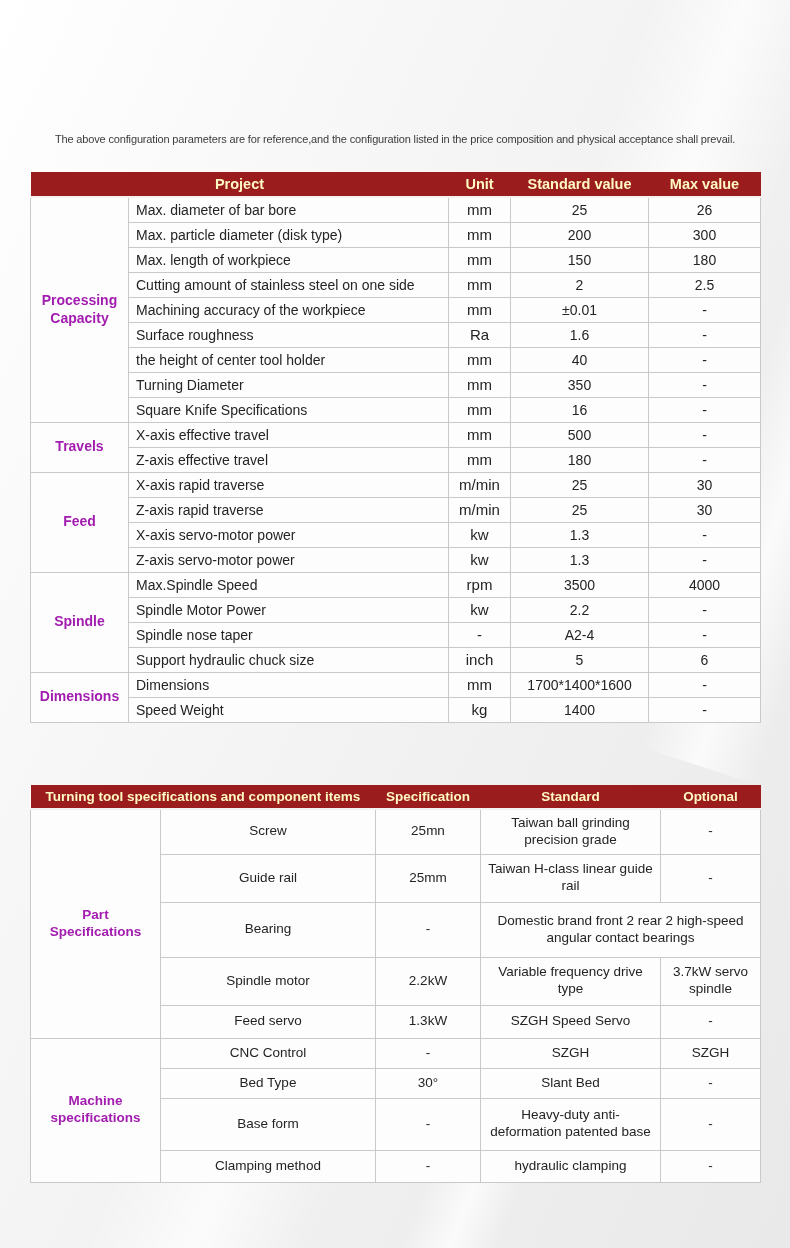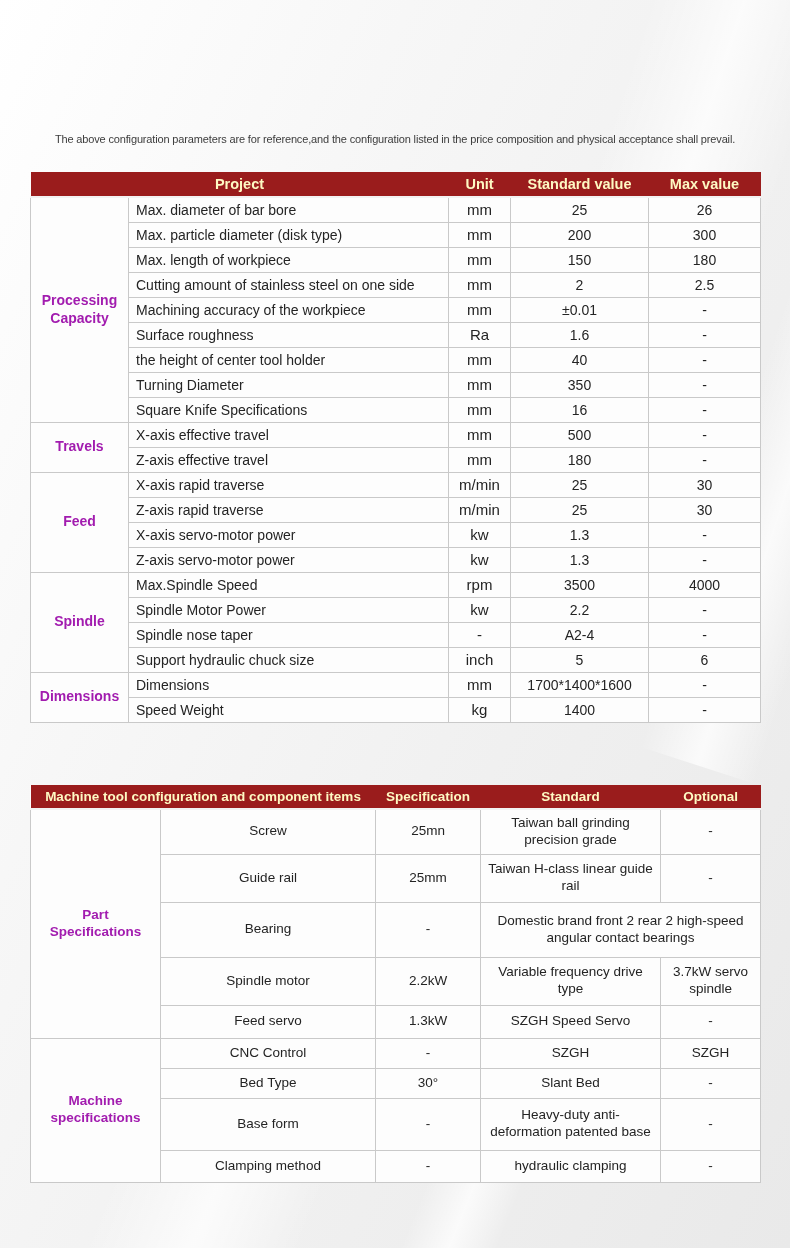--- a/index.html
+++ b/index.html
@@ -277,21 +277,21 @@
   <table class="comp-table">
     <colgroup>
         <col style="width:130px">
         <col style="width:215px">
         <col style="width:105px">
         <col style="width:180px">
         <col style="width:100px">
       </colgroup>
     <thead>
       <tr>
-        <th colspan="2">Machine tool configuration and component items</th>
+        <th colspan="2">Turning tool specifications and component items</th>
         <th>Specification</th>
         <th>Standard</th>
         <th>Optional</th>
       </tr>
     </thead>
     <tbody id="comp-body">
         <tr style="height: 45px;">
           <td class="section-cell" rowspan="5">Part Specifications</td>
           <td class="item-cell">Screw</td>
           <td class="value-cell">25mn</td>

